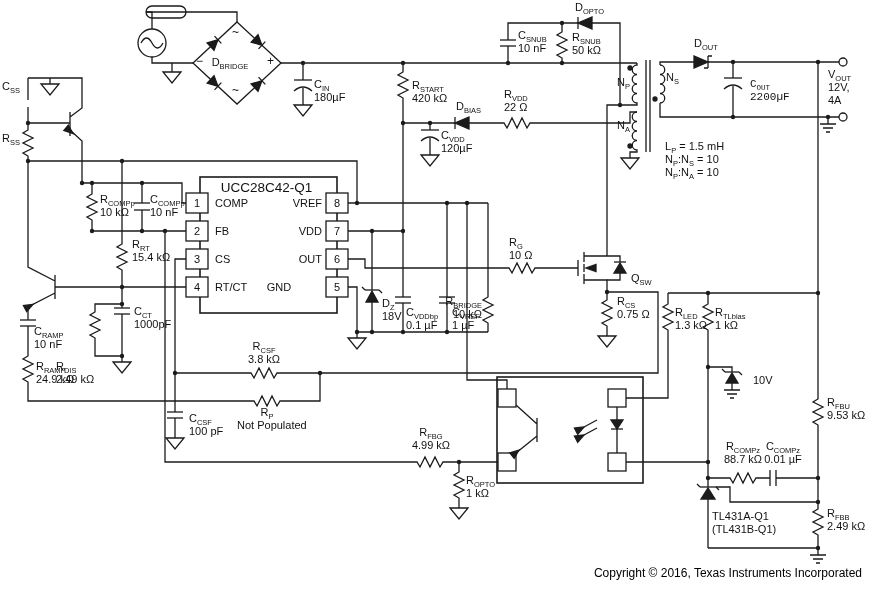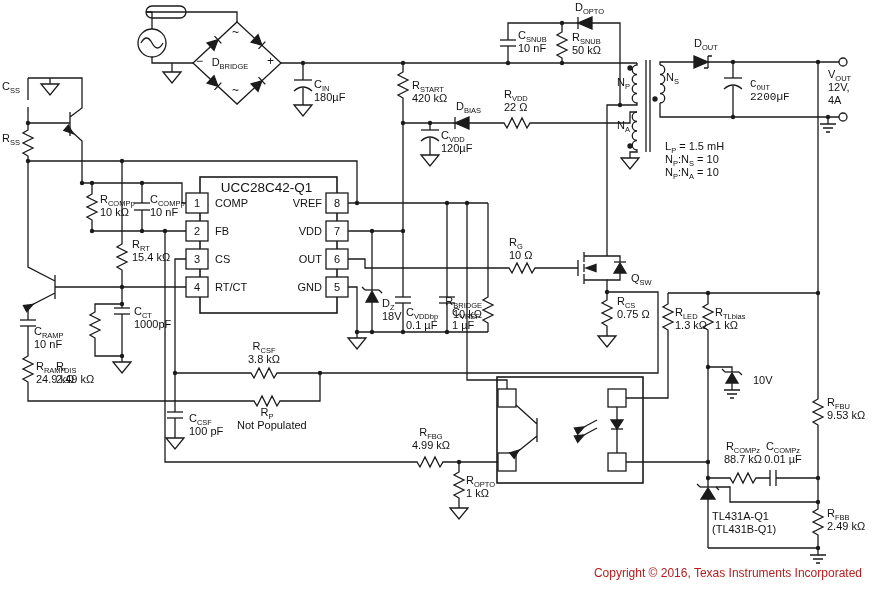--- a/index.html
+++ b/index.html
@@ -5,21 +5,21 @@
   html,body{margin:0;padding:0;background:#fff;font-family:"Liberation Sans",sans-serif;}
   #stage{position:relative;width:872px;height:590px;background:#ffffff;overflow:hidden;}
   svg{position:absolute;left:0;top:0;}
   .lbl{position:absolute;font-size:11px;line-height:13px;color:#111;white-space:nowrap;}
   .lbl sub{font-size:7.5px;line-height:0;}
   .ctr{text-align:center;}
   .rgt{text-align:right;}
   .ic-title{font-size:13.5px;}
   .pin-num{font-size:11px;}
   .mark{font-size:12px;}
-  .copy{font-size:12px;color:#b91c1c;}
+  .copy{font-size:12px;color:#000000;}
 </style>
 </head>
 <body>
 
 <div id="stage">
 
 <svg width="872" height="590" viewBox="0 0 872 590">
   <defs>
     <path id="res-v" d="M0,0 L0,4 L-5,7 L5,12 L-5,17 L5,22 L-5,27 L0,30 L0,34" fill="none"></path>
     <g id="gnd-tri">
@@ -356,21 +356,21 @@
 <div class="lbl ctr pin-num" style="left:326px;top:225px;width:22px;"><span>7</span></div>
 <div class="lbl ctr pin-num" style="left:326px;top:253px;width:22px;"><span>6</span></div>
 <div class="lbl ctr pin-num" style="left:326px;top:281px;width:22px;"><span>5</span></div>
 <div class="lbl" style="left:215px;top:197px;"><span>COMP</span></div>
 <div class="lbl" style="left:215px;top:225px;"><span>FB</span></div>
 <div class="lbl" style="left:215px;top:253px;"><span>CS</span></div>
 <div class="lbl" style="left:215px;top:281px;"><span>RT/CT</span></div>
 <div class="lbl rgt" style="left:260px;top:197px;width:62px;"><span>VREF</span></div>
 <div class="lbl rgt" style="left:260px;top:225px;width:62px;"><span>VDD</span></div>
 <div class="lbl rgt" style="left:260px;top:253px;width:62px;"><span>OUT</span></div>
-<div class="lbl rgt" style="left:260px;top:281px;width:62px;"><span>GND</span></div>
+<div class="lbl rgt" style="left:248px;top:281px;width:62px;text-align:center;"><span>GND</span></div>
 
 <div class="lbl" style="left:2px;top:80px;"><span>C<sub>SS</sub></span></div>
 <div class="lbl" style="left:2px;top:132px;"><span>R<sub>SS</sub></span></div>
 <div class="lbl" style="left:100px;top:193px;"><span>R<sub>COMPp</sub></span><br><span>10 kΩ</span></div>
 <div class="lbl" style="left:150px;top:193px;"><span>C<sub>COMPp</sub></span><br><span>10 nF</span></div>
 <div class="lbl" style="left:132px;top:238px;"><span>R<sub>RT</sub></span><br><span>15.4 kΩ</span></div>
 <div class="lbl" style="left:134px;top:305px;"><span>C<sub>CT</sub></span><br><span>1000pF</span></div>
 <div class="lbl" style="left:56px;top:360px;"><span>R<sub>DIS</sub></span><br><span>2.49 kΩ</span></div>
 <div class="lbl" style="left:34px;top:325px;"><span>C<sub>RAMP</sub></span><br><span>10 nF</span></div>
 <div class="lbl" style="left:36px;top:360px;"><span>R<sub>RAMP</sub></span><br><span>24.9 kΩ</span></div>

